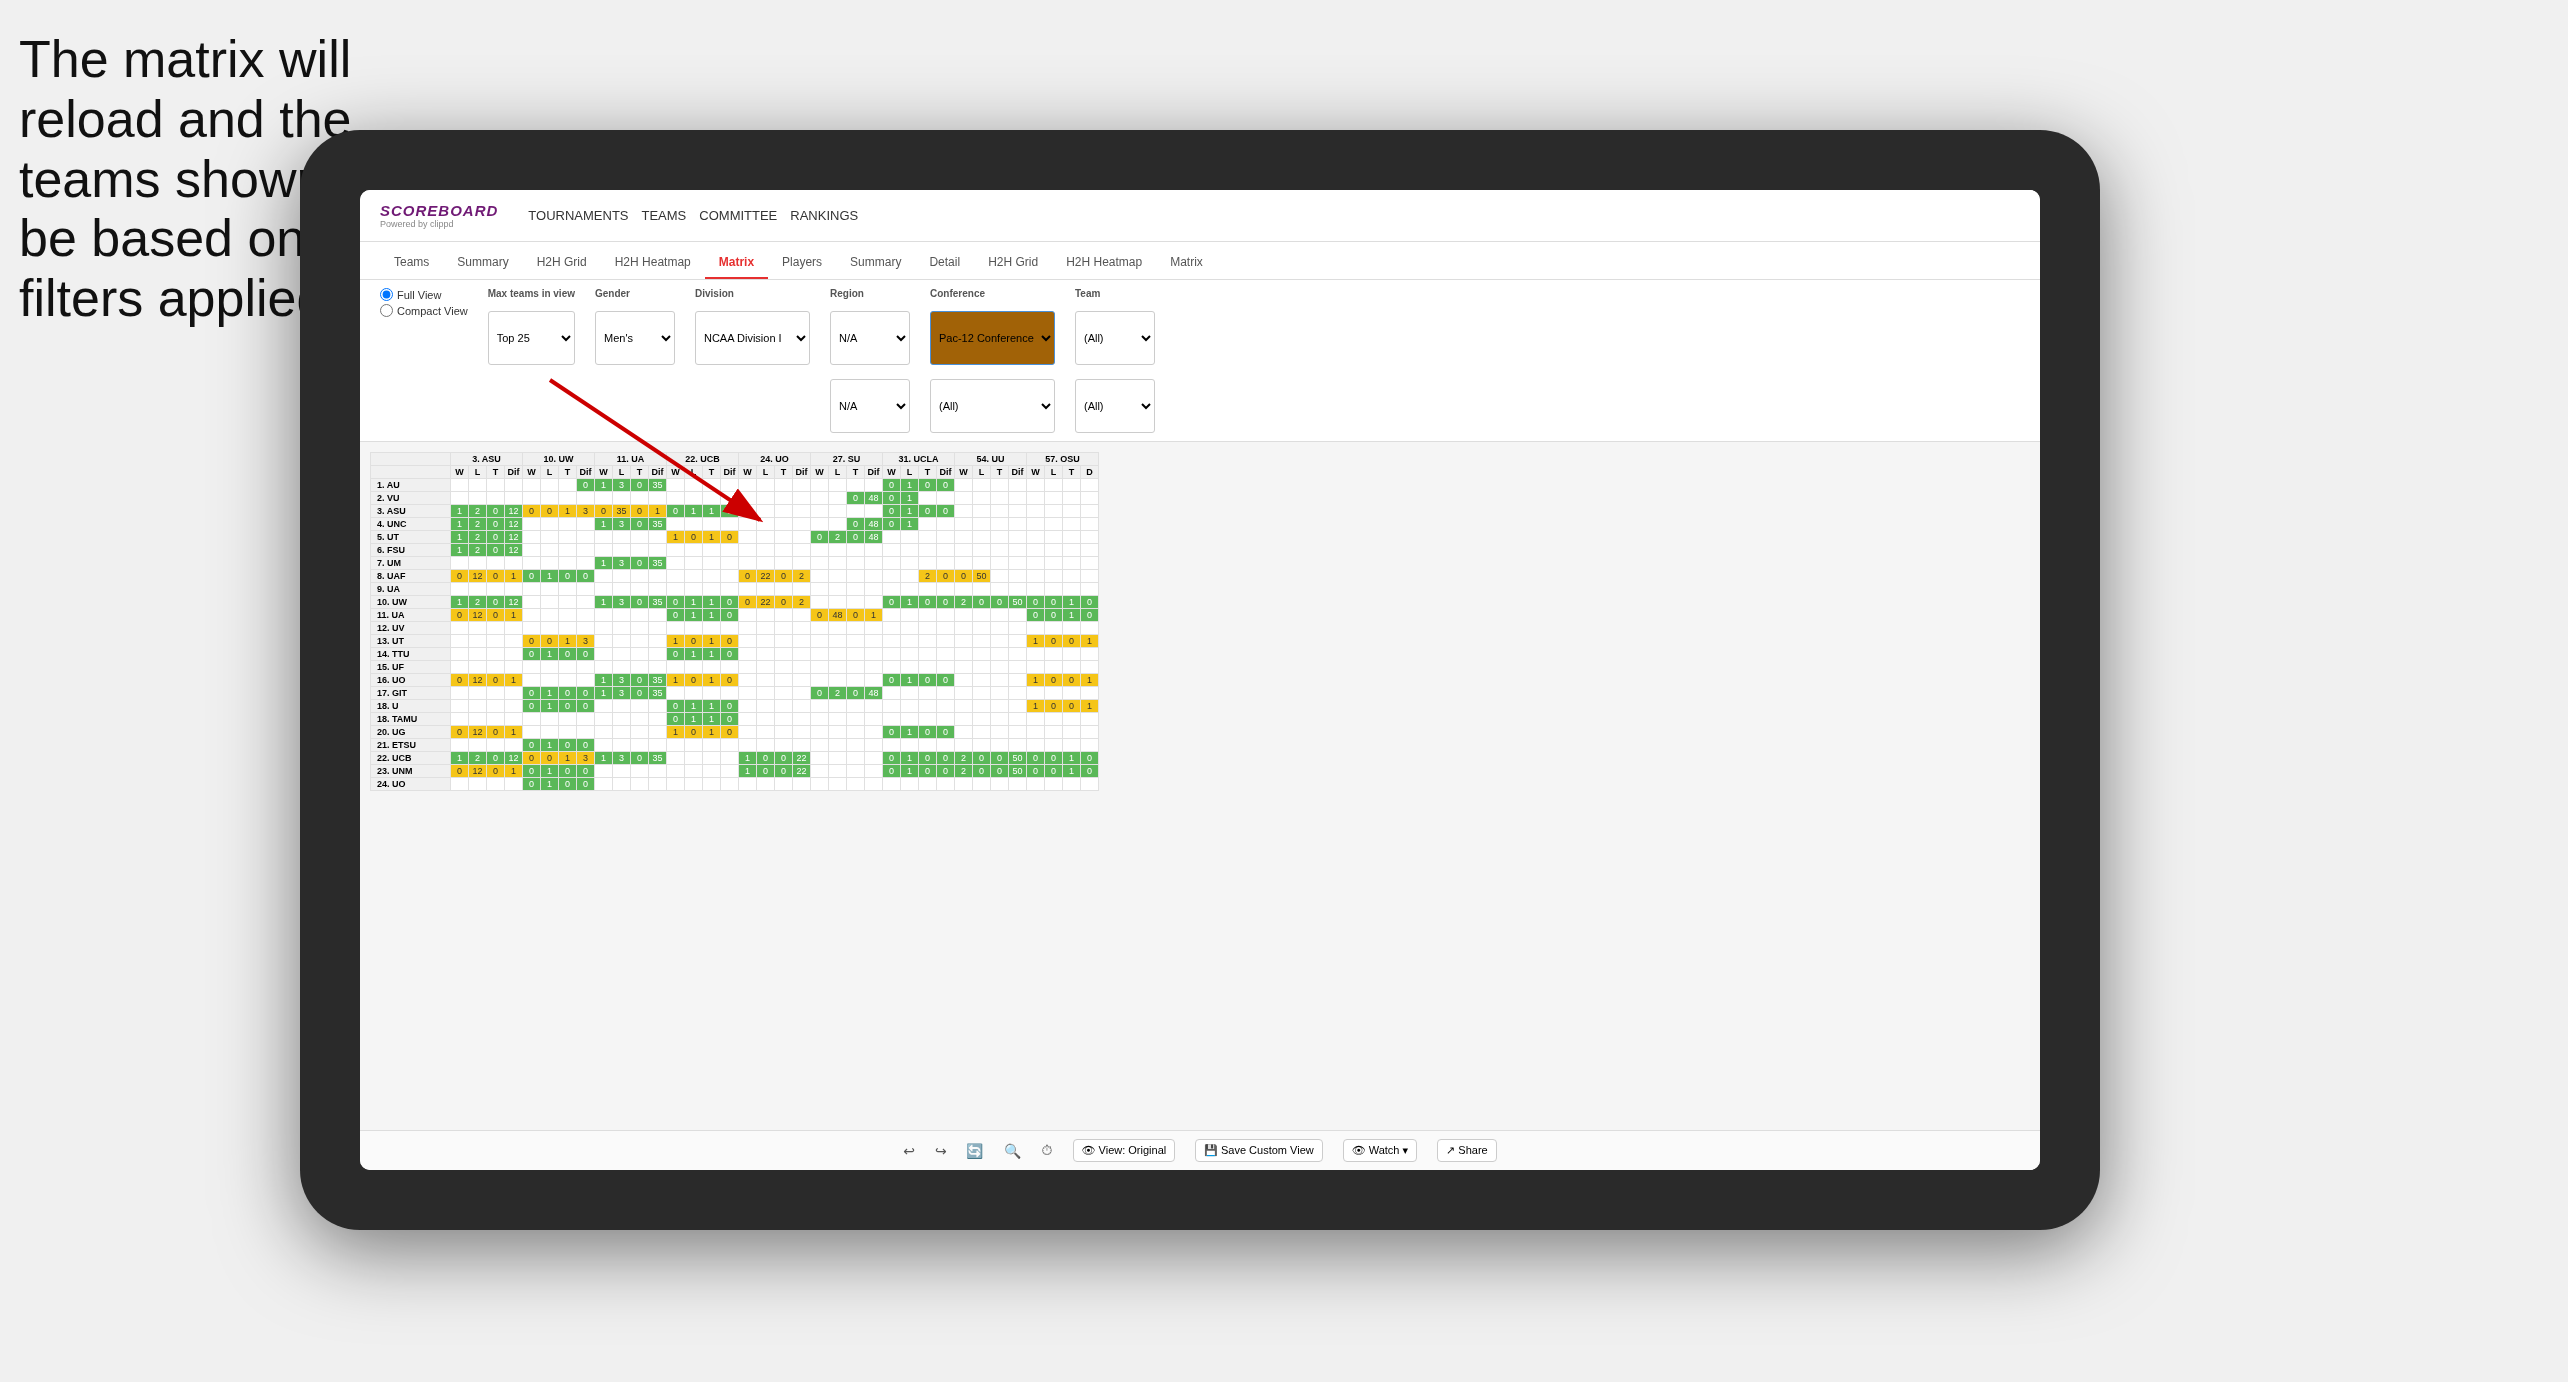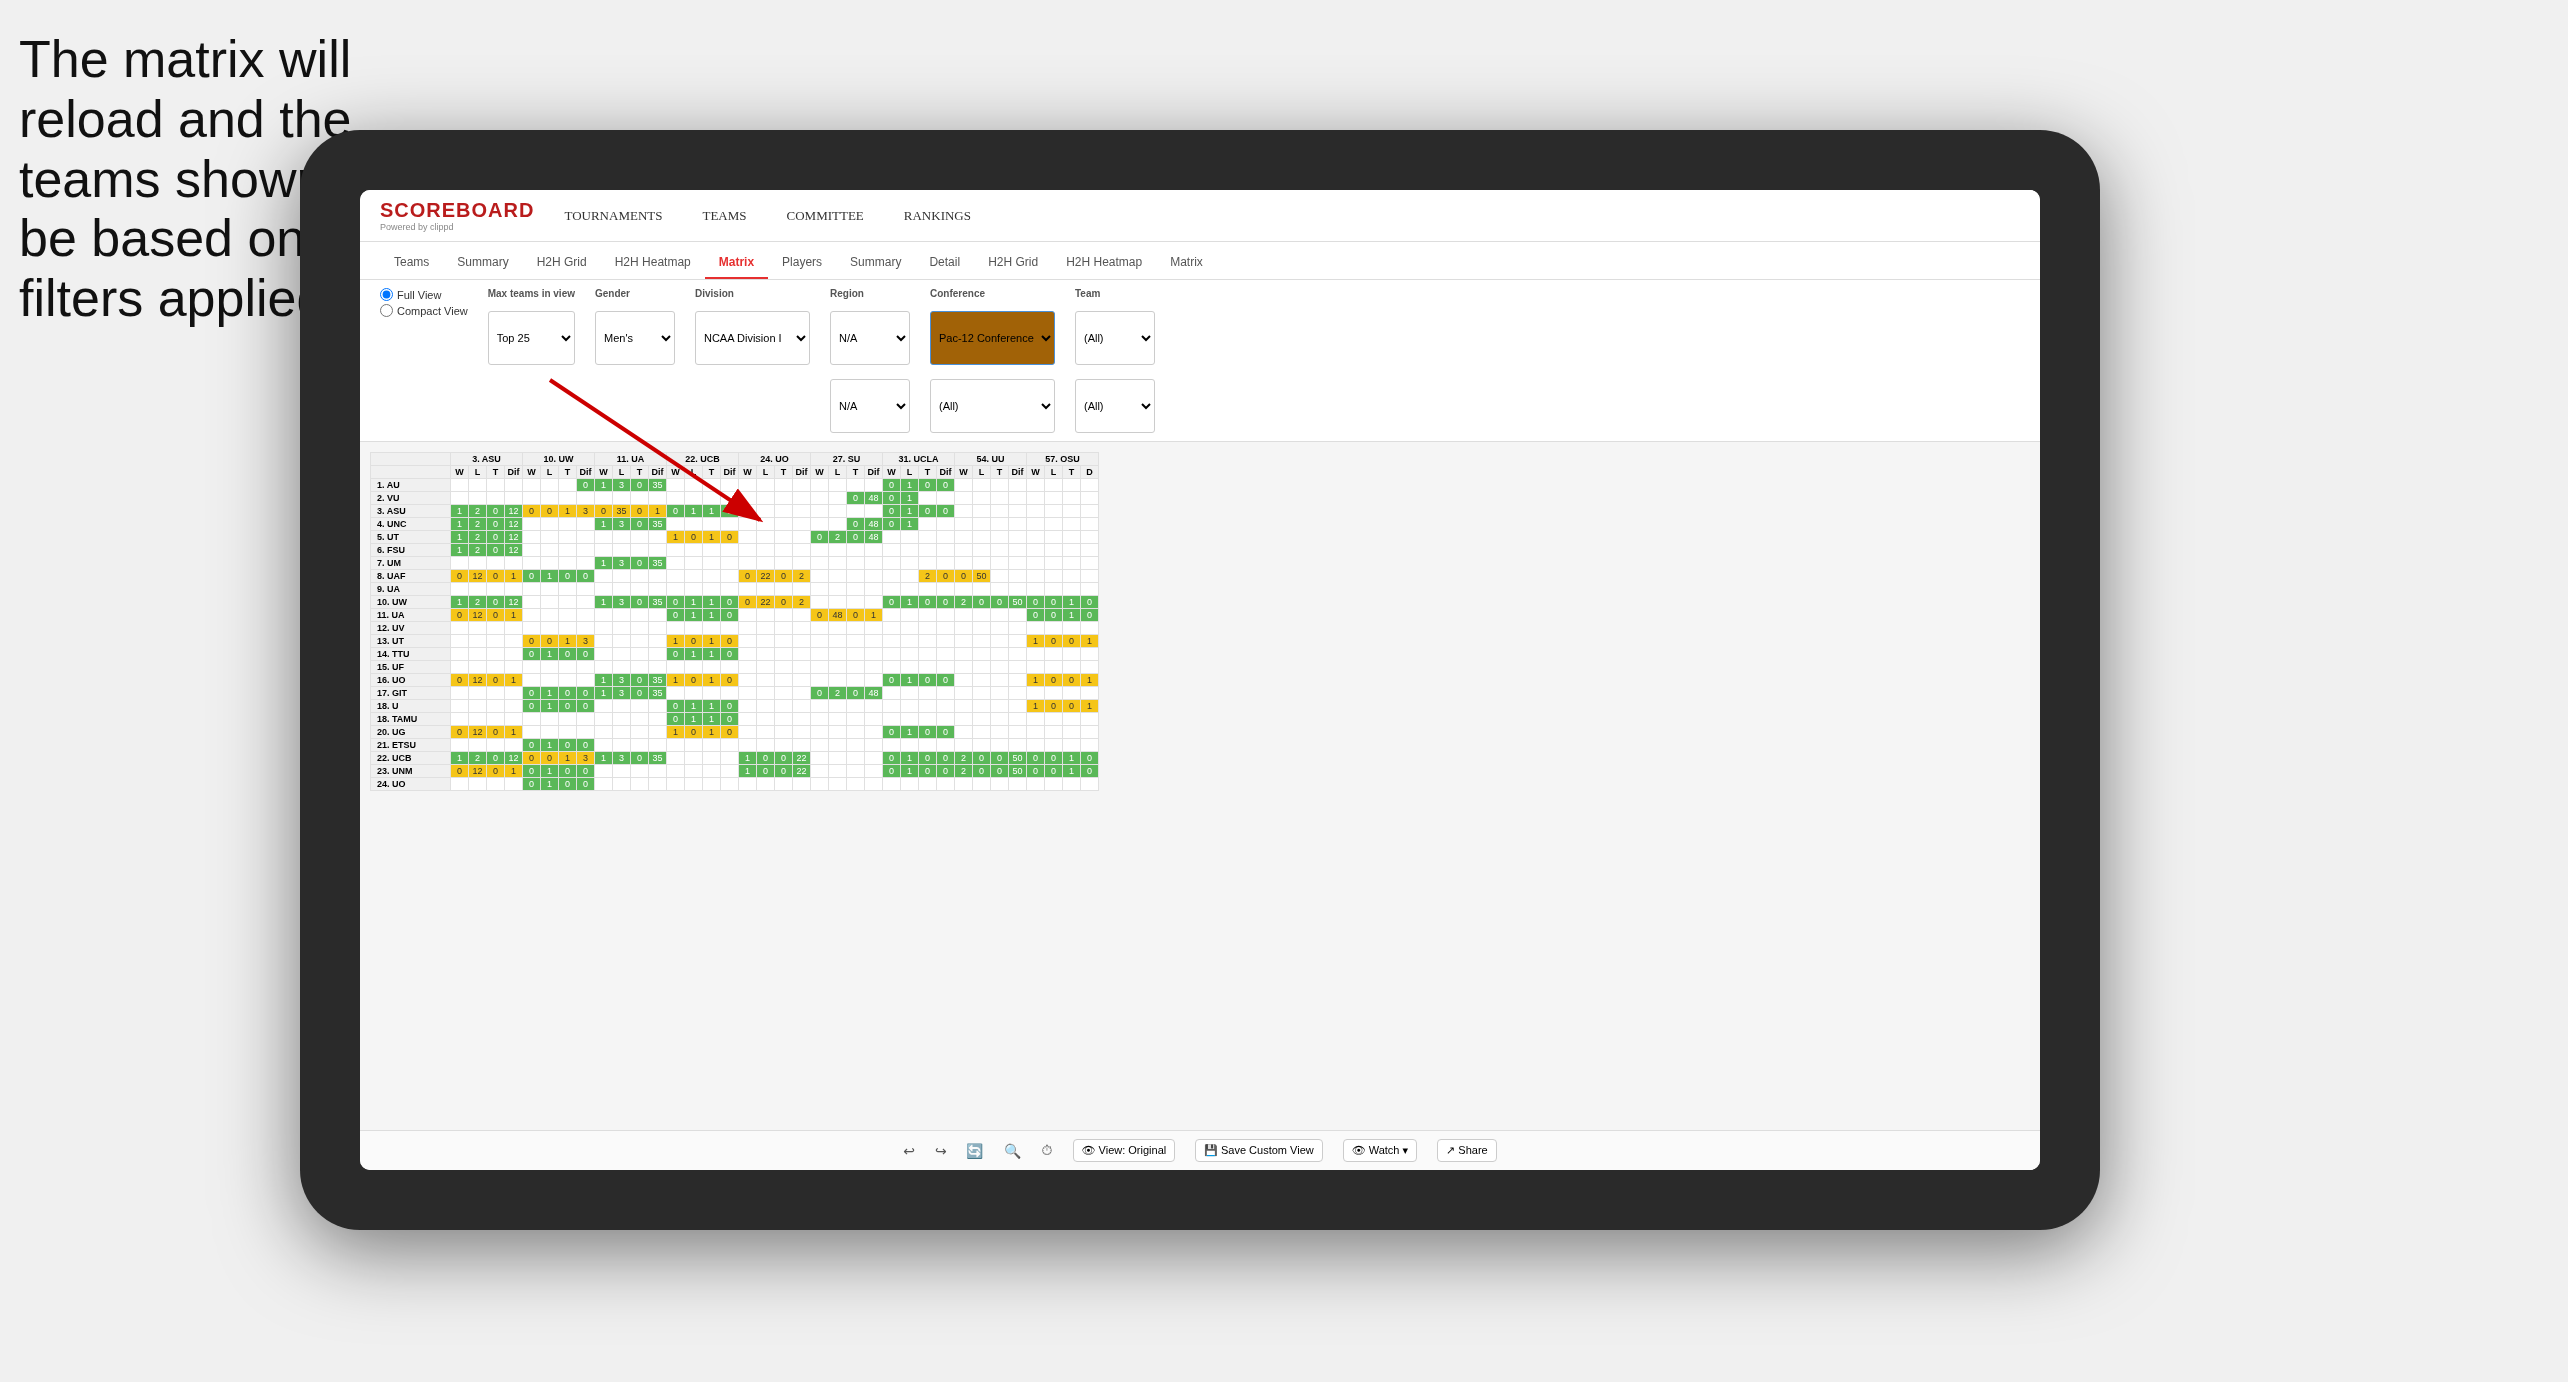--- a/index.html
+++ b/index.html
@@ -56,33 +56,33 @@
       border-bottom: 1px solid #ddd;
       background: #fff;
       min-height: 52px;
     }
     .logo-area {
       display: flex;
       flex-direction: column;
       margin-right: 30px;
     }
     .logo-title {
-      font-size: 20px;
+      font-size: 15px;
       font-weight: 900;
-      color: #b91c1c;
+      color: #701a75;
       letter-spacing: 1px;
+      font-style: italic;
     }
     .logo-sub {
       font-size: 9px;
       color: #888;
     }
     .nav-items {
       display: flex;
-      gap: 40px;
-      font-family: Liberation Serif, serif;
+      gap: 13px;
     }
     .nav-item {
       font-size: 13px;
       color: #333;
       cursor: pointer;
       padding: 4px 0;
       font-weight: 500;
     }
 
     

